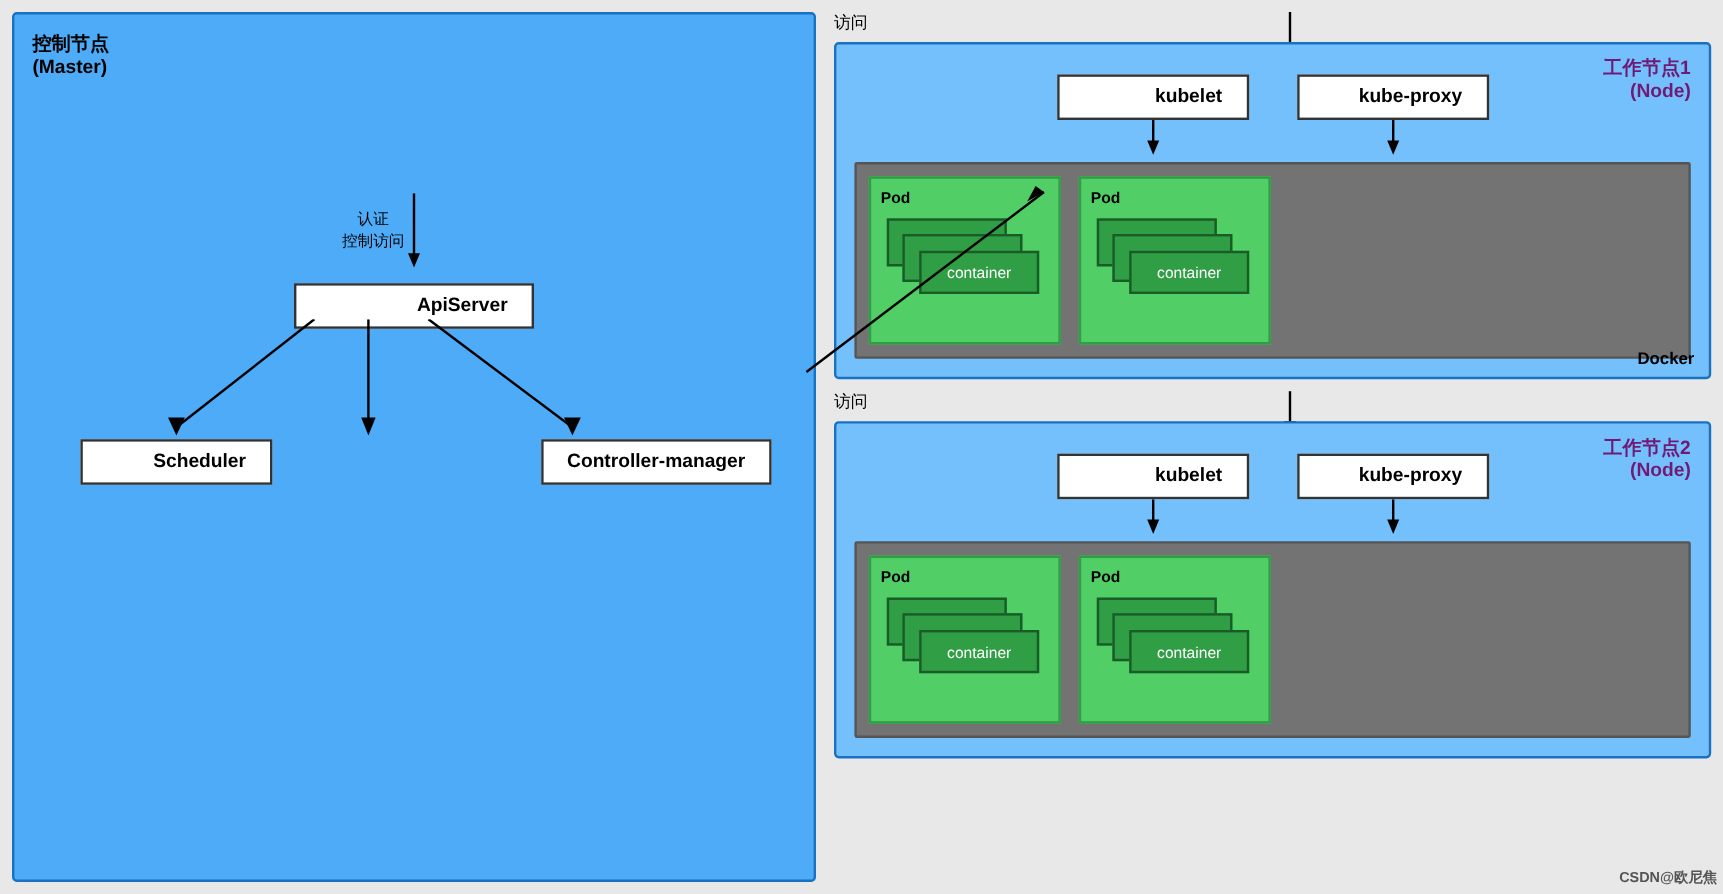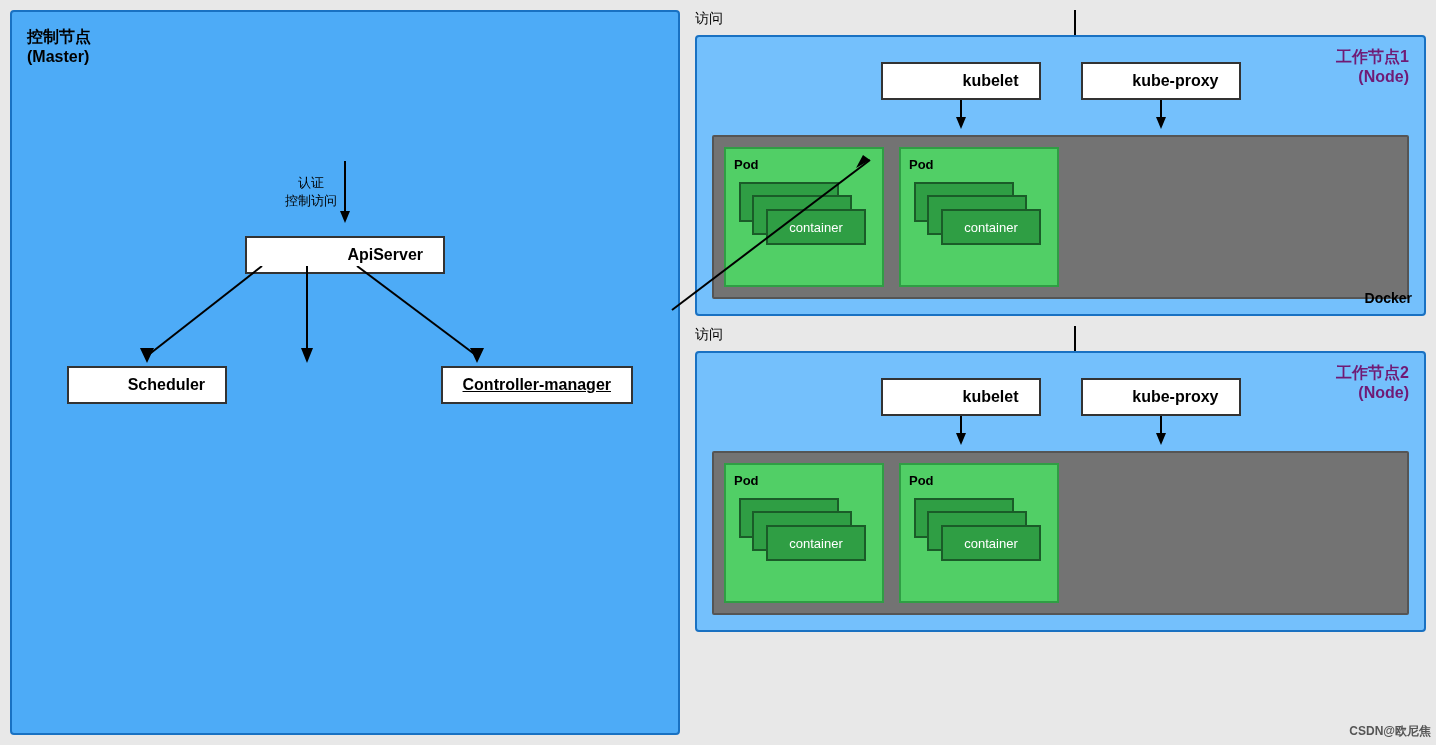--- a/index.html
+++ b/index.html
@@ -233,21 +233,21 @@
         <polygon points="280,97 274,82 286,82" fill="#000"></polygon>
 
         <line x1="330" y1="0" x2="450" y2="90" stroke="#000" stroke-width="2"></line>
         <polygon points="450,97 443,82 457,82" fill="#000"></polygon>
       </svg>
 
       <div class="white-box" style="position:absolute; top:270px; left:40px; white-space:nowrap;">
         <span>Scheduler</span>
       </div>
 
-      <div class="white-box" style="position:absolute; top:270px; right:30px; white-space:nowrap;text-decoration:underline;">
+      <div class="white-box" style="position:absolute; top:270px; right:20px; white-space:nowrap;">
         <span>Controller-manager</span>
       </div>
 
     </div>
   </div>
 
   <div class="right-panels">
 
     <div style="position:relative;">
 

